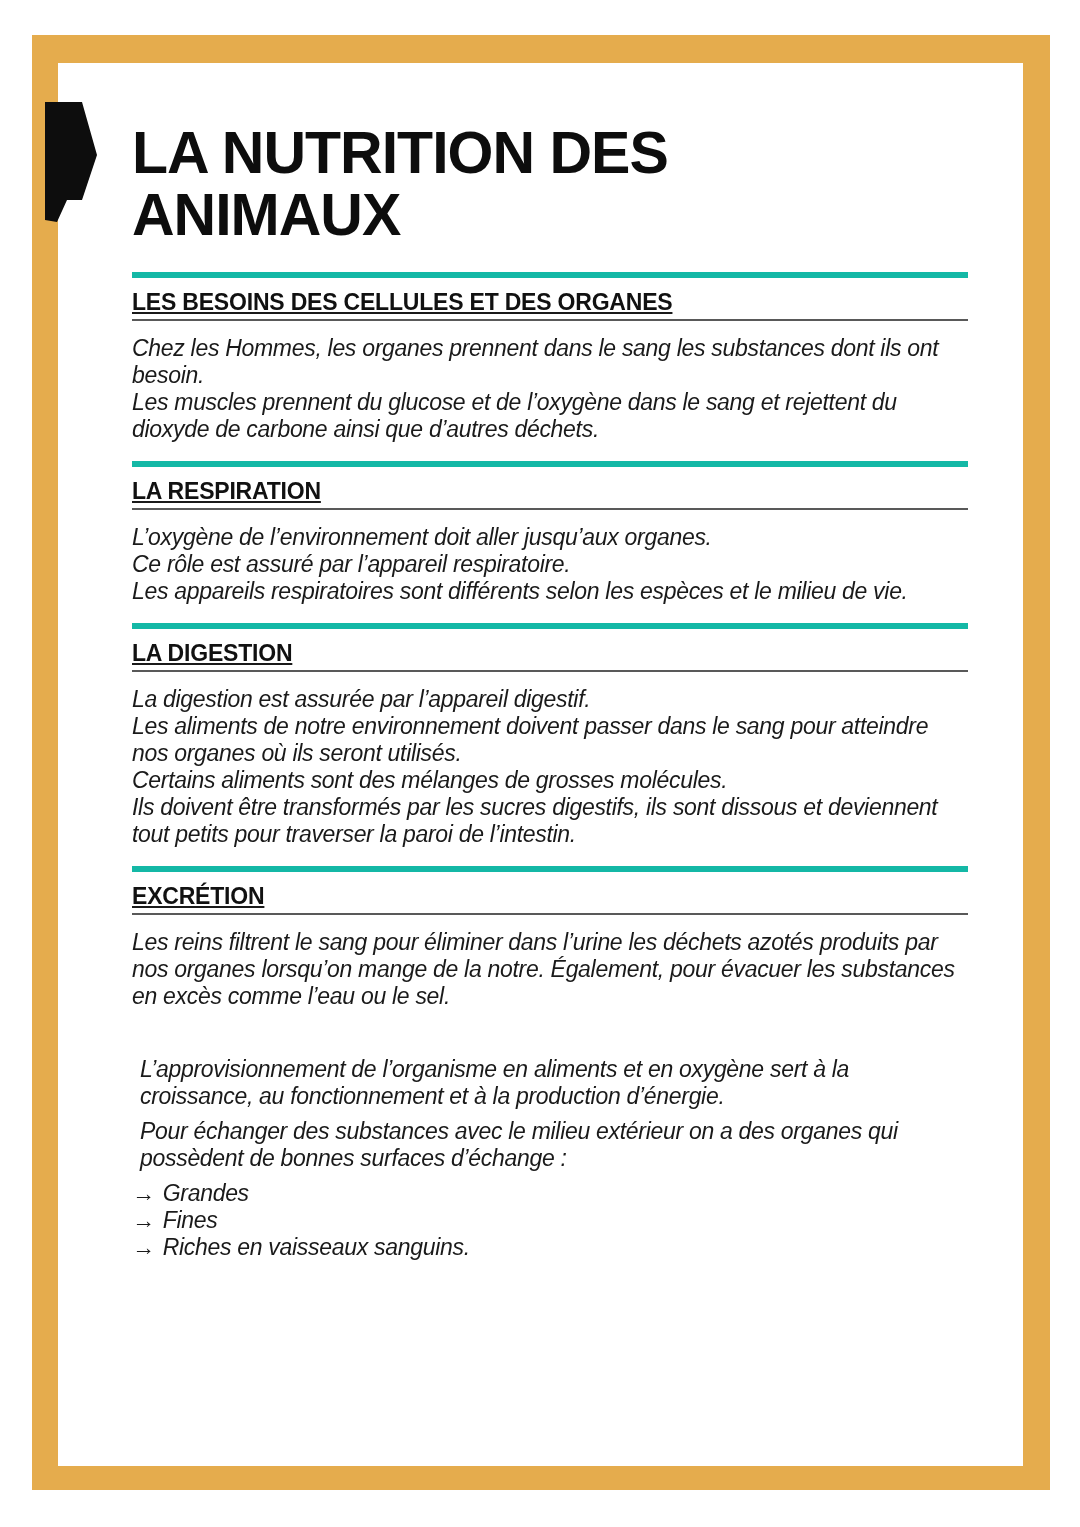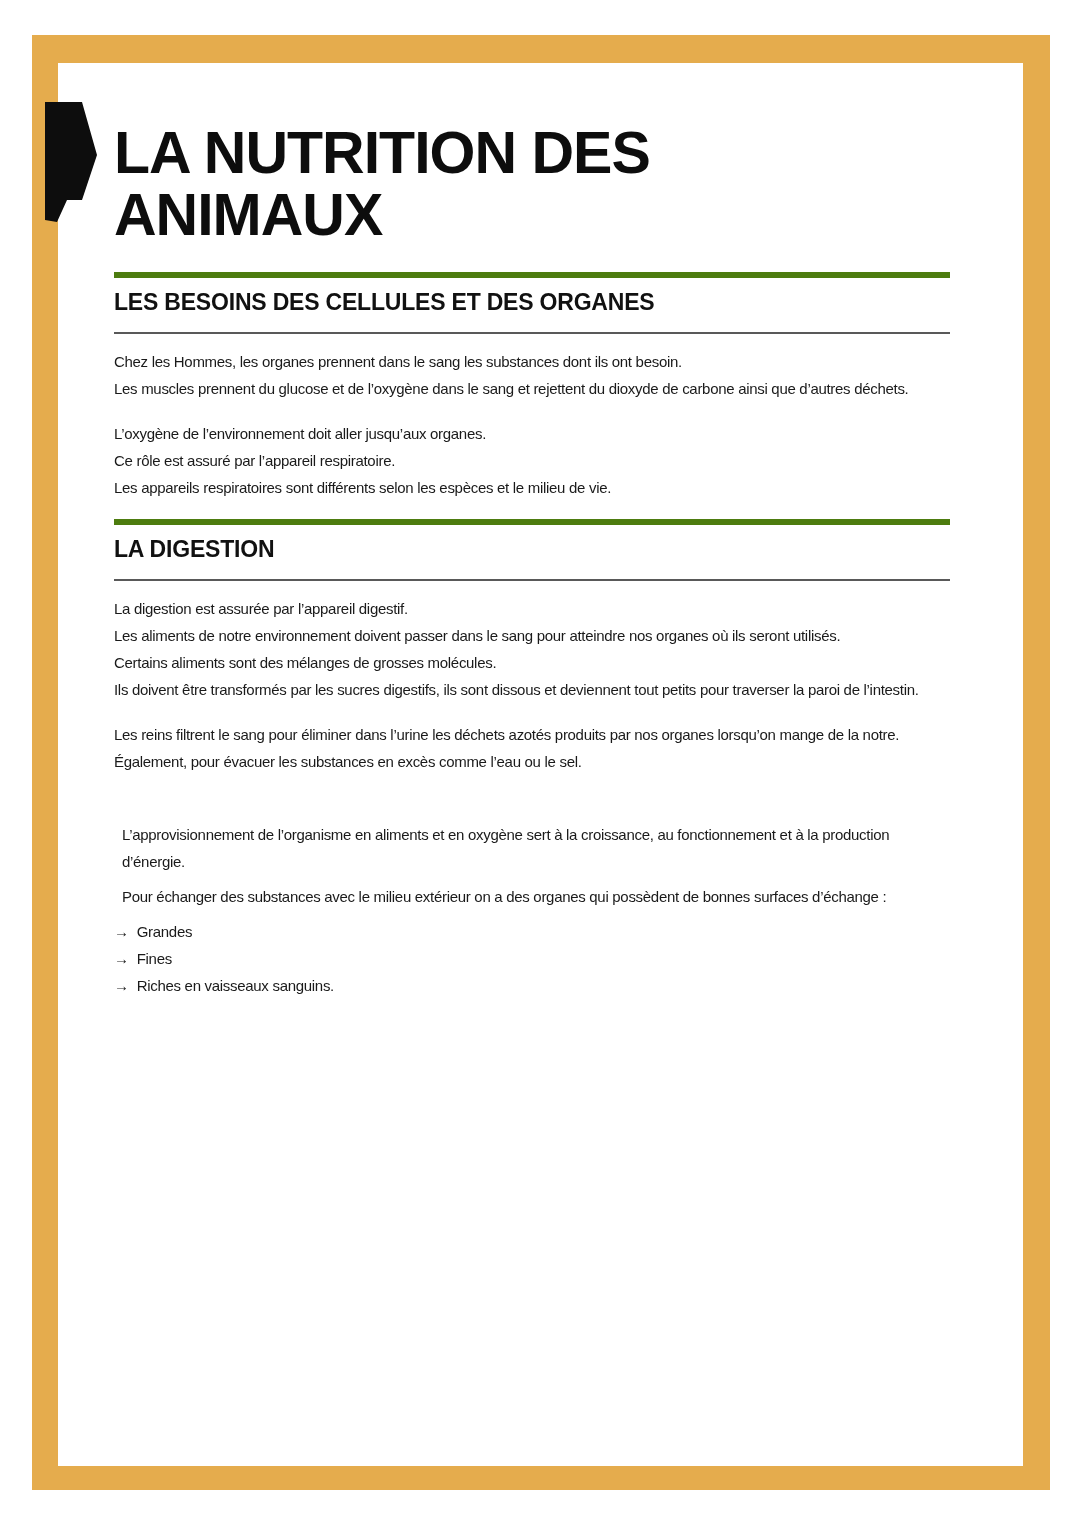--- a/index.html
+++ b/index.html
@@ -21,49 +21,51 @@
     background: #ffffff;
     box-sizing: border-box;
   }
   .badge {
     position: absolute;
     left: 45px; top: 100px;
     width: 52px; height: 122px;
   }
   .content {
     position: absolute;
-    left: 114px; top: 0;
+    left: 132px; top: 0;
     width: 836px;
   }
   .title {
     margin: 122px 0 0 0;
     font-size: 59px;
     line-height: 62px;
     font-weight: 800;
     letter-spacing: -1px;
     color: #0d0d0d;
   }
   #sections { margin-top: 26px; }
   .heading-wrap {
-    border-top: 6px solid #4d7c0f;
+    border-top: 6px solid #14b8a6;
     border-bottom: 2px solid #595959;
-    padding: 11px 0 17px 0;
+    padding: 11px 0 4px 0;
+    text-decoration: underline;
   }
   .heading {
     margin: 0;
     font-size: 23px;
     line-height: 26px;
     font-weight: bold;
     letter-spacing: -0.2px;
     color: #111111;
   }
   .body-text, .section-body {
-    font-size: 15px;
+    font-size: 23px;
     line-height: 27px;
     letter-spacing: -0.3px;
+    font-style: italic;
   }
   .section-body { margin: 14px 0 18px 0; }
   .closing { margin-top: 46px; }
   .closing .para { margin: 8px; }
   .bullet-row { display: flex; }
   .arrow { margin-right: 8px; }
   .final { margin: 27px 0 0 0; }
 </style>
 </head>
 <body>
@@ -85,40 +87,46 @@
     <div class="heading-wrap">
       <h2 class="heading">LES BESOINS DES CELLULES ET DES ORGANES</h2>
     </div>
     <div class="section-body">
             <div>Chez les Hommes, les organes prennent dans le sang les substances dont ils ont besoin.</div>
             <div>Les muscles prennent du glucose et de l’oxygène dans le sang et rejettent du dioxyde de carbone ainsi que d’autres déchets.</div>
           </div>
   </section>
 
   <section class="section">
+    <div class="heading-wrap">
+      <h2 class="heading">LA RESPIRATION</h2>
+    </div>
     <div class="section-body">
             <div>L’oxygène de l’environnement doit aller jusqu’aux organes.</div>
             <div>Ce rôle est assuré par l’appareil respiratoire.</div>
             <div>Les appareils respiratoires sont différents selon les espèces et le milieu de vie.</div>
           </div>
   </section>
 
   <section class="section">
     <div class="heading-wrap">
       <h2 class="heading">LA DIGESTION</h2>
     </div>
     <div class="section-body">
             <div>La digestion est assurée par l’appareil digestif.</div>
             <div>Les aliments de notre environnement doivent passer dans le sang pour atteindre nos organes où ils seront utilisés.</div>
             <div>Certains aliments sont des mélanges de grosses molécules.</div>
             <div>Ils doivent être transformés par les sucres digestifs, ils sont dissous et deviennent tout petits pour traverser la paroi de l’intestin.</div>
           </div>
   </section>
 
   <section class="section">
+    <div class="heading-wrap">
+      <h2 class="heading">EXCRÉTION</h2>
+    </div>
     <div class="section-body">
             <div>Les reins filtrent le sang pour éliminer dans l’urine les déchets azotés produits par nos organes lorsqu’on mange de la notre. Également, pour évacuer les substances en excès comme l’eau ou le sel.</div>
           </div>
   </section>
 </div>
 
     <div class="closing">
       <div id="closing-paras" class="body-text">
           <div class="para">L’approvisionnement de l’organisme en aliments et en oxygène sert à la croissance, au fonctionnement et à la production d’énergie.</div>
           <div class="para">Pour échanger des substances avec le milieu extérieur on a des organes qui possèdent de bonnes surfaces d’échange :</div>

